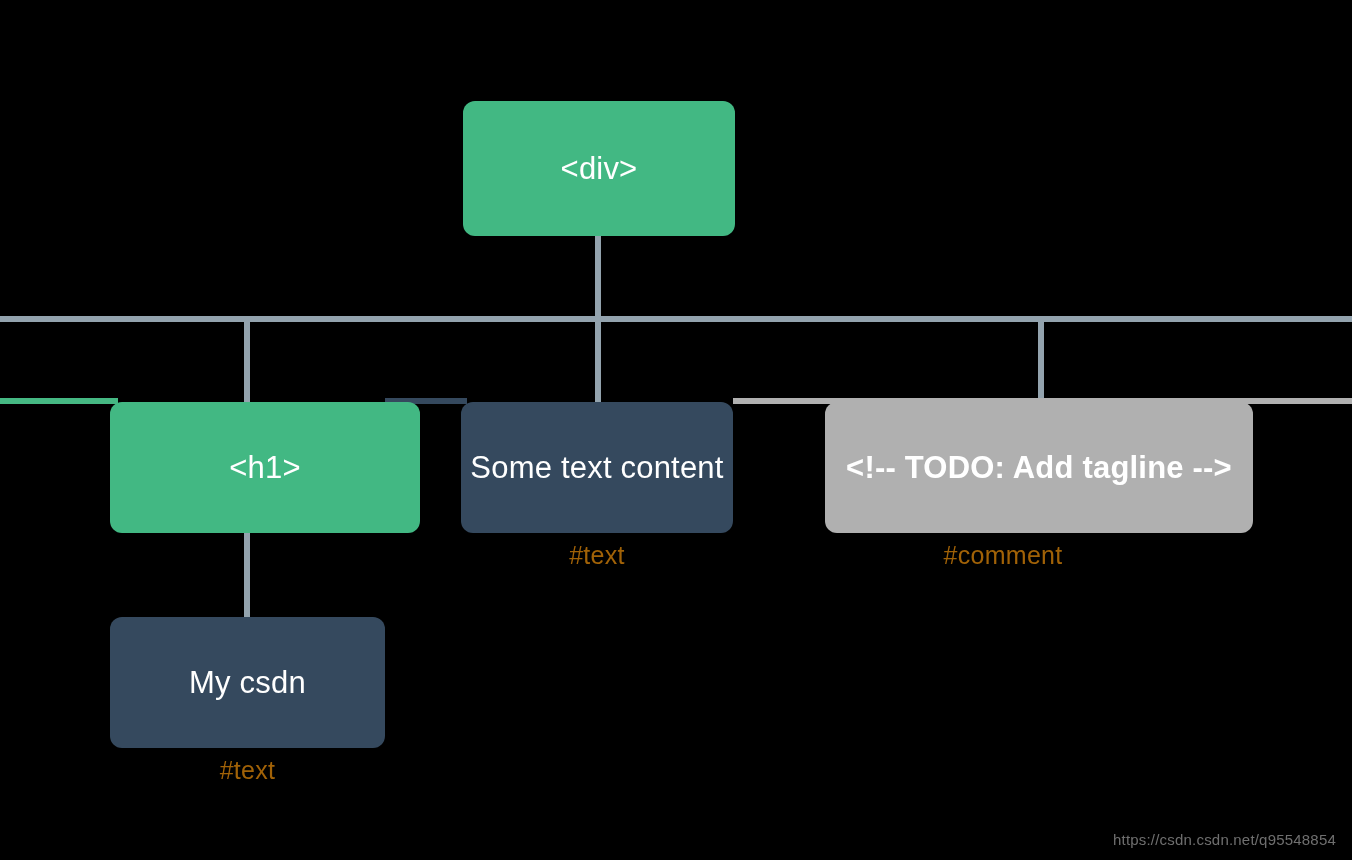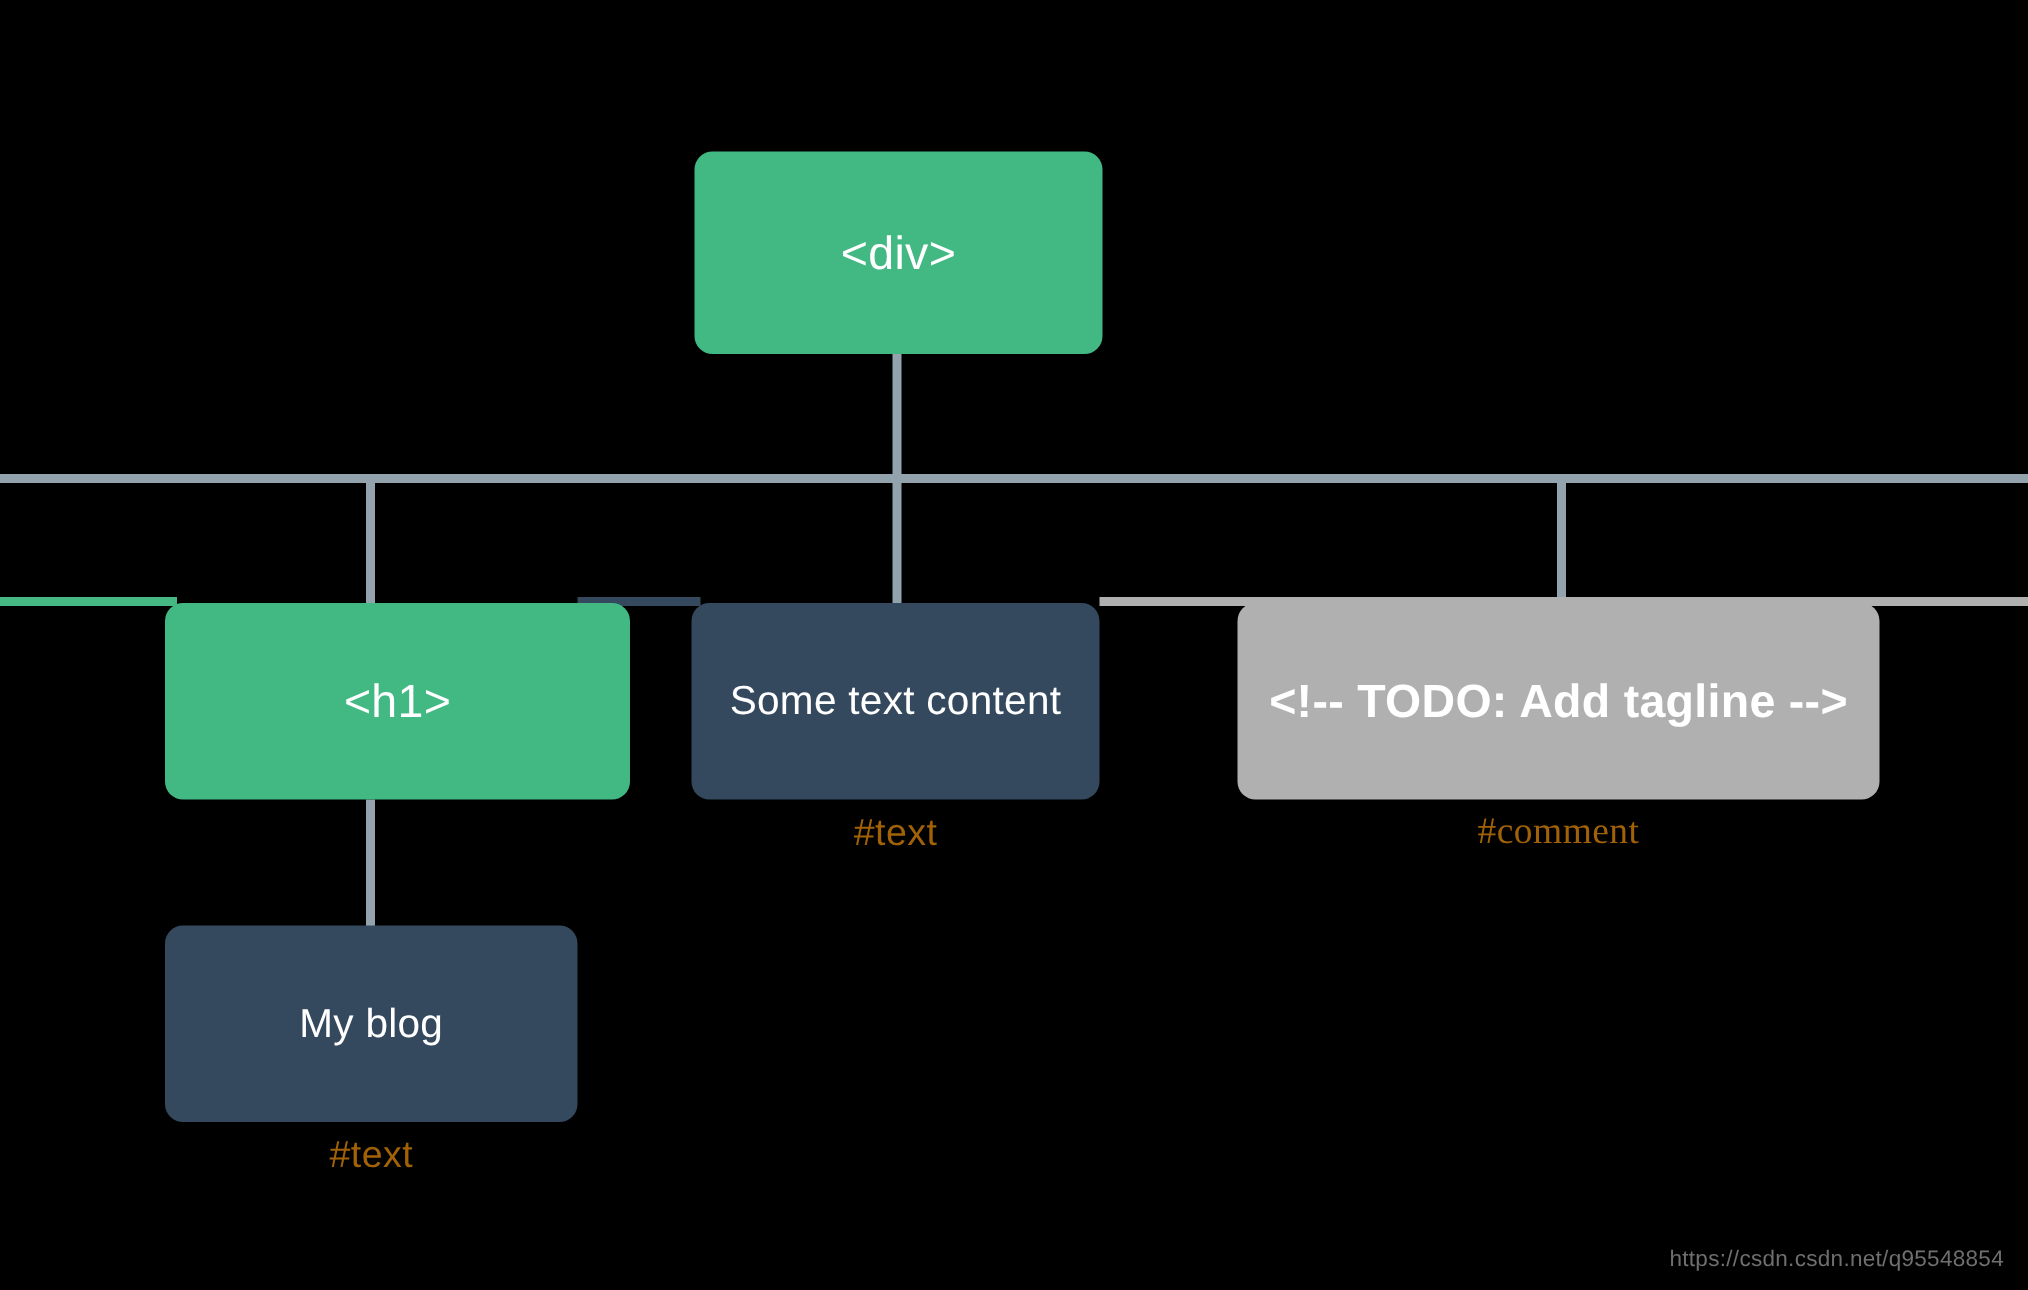--- a/index.html
+++ b/index.html
@@ -51,21 +51,21 @@
     letter-spacing: 0.2px;
     line-height: 1.16;
     padding: 4px 4px;
   }
   .node-element {
     background: #42b883;
     font-size: 31px;
   }
   .node-text {
     background: #35495e;
-    font-size: 27px;
+    font-size: 31px;
   }
   .node-comment {
     background: #b0b0b0;
     font-size: 31px;
     font-weight: bold;
   }
 
   
   .caption {
     position: absolute;
@@ -109,23 +109,23 @@
   <div class="edge" style="left:244px; top:533px; width:6px; height:86px;"></div>
 
   <div class="node node-element" style="left:463px; top:101px; width:272px; height:135px;">&lt;div&gt;</div>
 
   <div class="node node-element" style="left:110px; top:402px; width:310px; height:131px;">&lt;h1&gt;</div>
 
   <div class="node node-text" style="left:461px; top:402px; width:272px; height:131px;">Some text content</div>
 
   <div class="node node-comment" style="left:825px; top:402px; width:428px; height:131px;">&lt;!-- TODO: Add tagline  --&gt;</div>
 
-  <div class="node node-text" style="left:110px; top:617px; width:275px; height:131px;">My blog</div>
+  <div class="node node-text" style="left:110px; top:617px; width:275px; height:131px;">My csdn</div>
 
   <div class="caption" style="left:461px; top:541px; width:272px;">#text</div>
 
-  <div class="caption" style="left:825px; top:541px; width:428px;font-family:Liberation Serif, serif;">#comment</div>
+  <div class="caption" style="left:789px; top:541px; width:428px;">#comment</div>
 
   <div class="caption" style="left:110px; top:756px; width:275px;">#text</div>
 
   <div class="watermark">https://csdn.csdn.net/q95548854</div>
 
 </div>
 
 </body></html>

